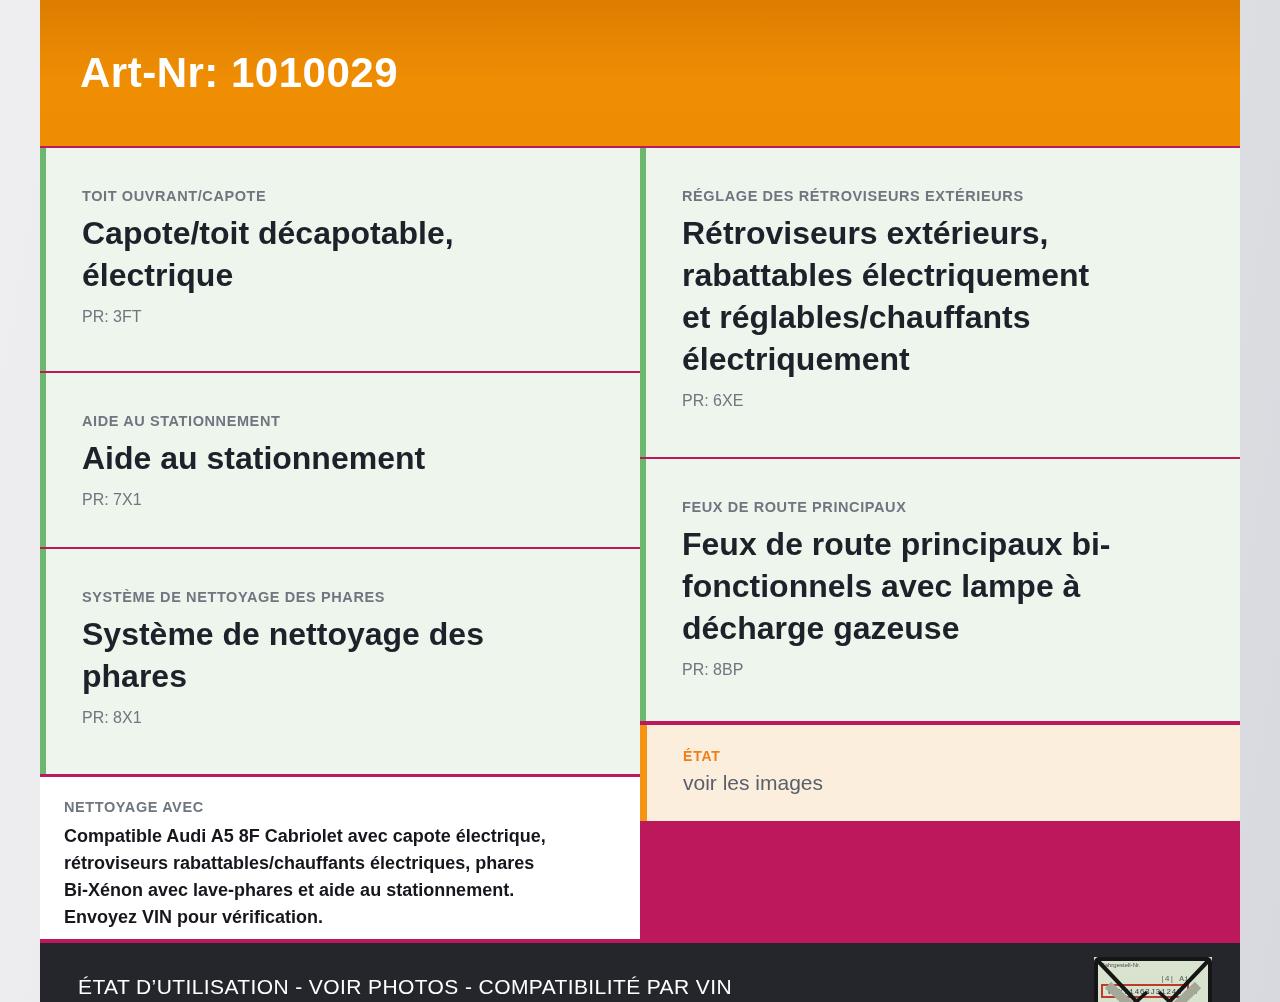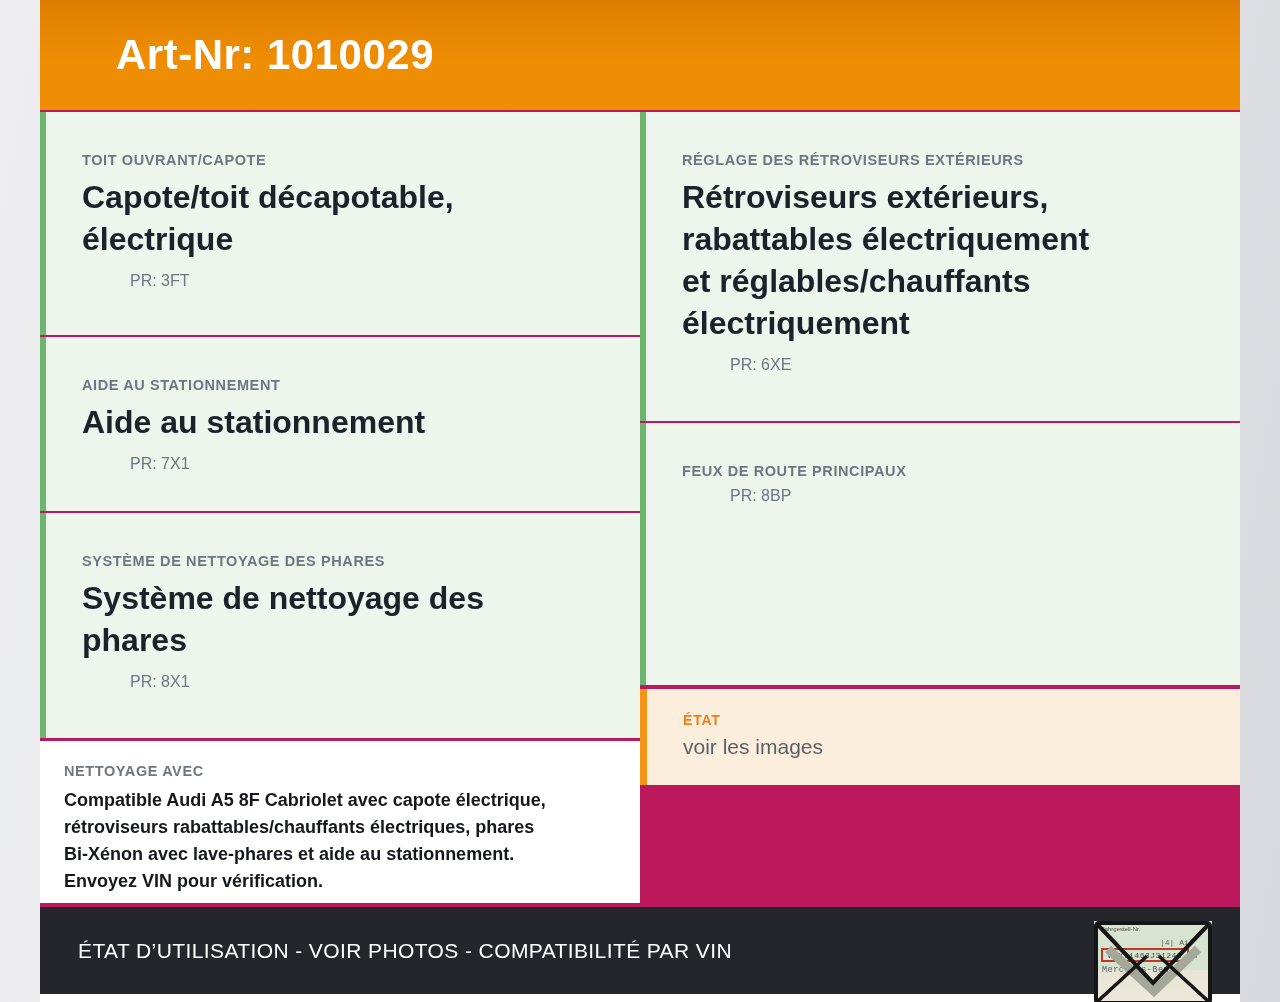--- a/index.html
+++ b/index.html
@@ -12,25 +12,25 @@
     position: relative;
     width: 1200px;
     height: 1002px;
     margin: 0 40px;
     background: #ffffff;
     display: flex;
     flex-direction: column;
   }
   
   .header {
-    height: 110px;
+    height: 146px;
     background: linear-gradient(180deg, #dd7d01 0%, #ef8e03 55%, #ee8c02 100%);
     display: flex;
     align-items: center;
-    padding-left: 76px;
+    padding-left: 40px;
     flex: none;
     text-align: right;
   }
   .header h1 {
     color: #ffffff;
     font-size: 42px;
     font-weight: 800;
     letter-spacing: 0.5px;
   }
   
@@ -61,21 +61,20 @@
     font-size: 32px;
     line-height: 42px;
     font-weight: 800;
     color: #1d212a;
     margin-bottom: 12px;
     white-space: pre-line;
   }
   .card-pr {
     font-size: 16px;
     color: #6e7680;
-    margin-left: 48px;
   }
   .h-l1 { height: 223px; }
   .h-l2 { height: 174px; }
   .h-l3 { height: 225px; }
   .h-r1 { height: 309px; }
   .h-r2 { height: 262px; margin-bottom: 4px; }
   
   .compat-card {
     margin-top: 3px;
     height: 162px;
@@ -208,20 +207,23 @@
       <div class="card h-r1">
         <div class="card-label">RÉGLAGE DES RÉTROVISEURS EXTÉRIEURS</div>
         <div class="card-title">Rétroviseurs extérieurs,
 rabattables électriquement
 et réglables/chauffants
 électriquement</div>
         <div class="card-pr">PR: 6XE</div>
       </div>
       <div class="card h-r2">
         <div class="card-label">FEUX DE ROUTE PRINCIPAUX</div>
+        <div class="card-title">Feux de route principaux bi-
+fonctionnels avec lampe à
+décharge gazeuse</div>
         <div class="card-pr">PR: 8BP</div>
       </div>
       <div class="etat-card">
         <div class="etat-label">ÉTAT</div>
         <div class="etat-text">voir les images</div>
       </div>
     </div>
 
   </div>
 

